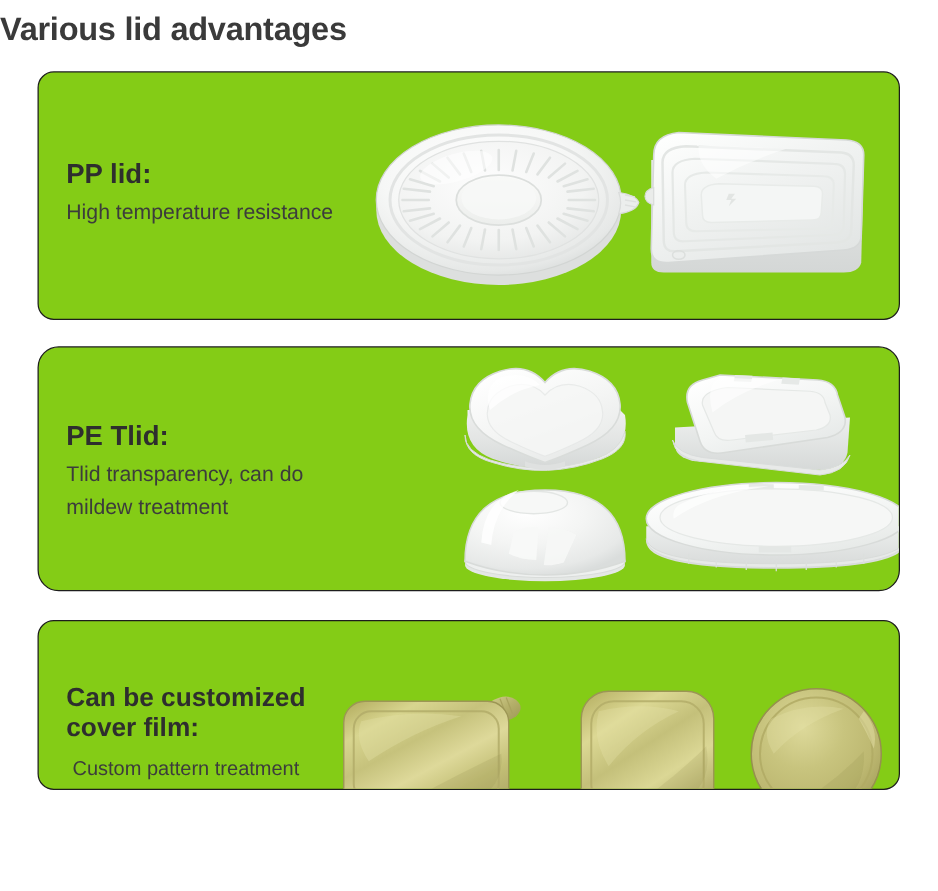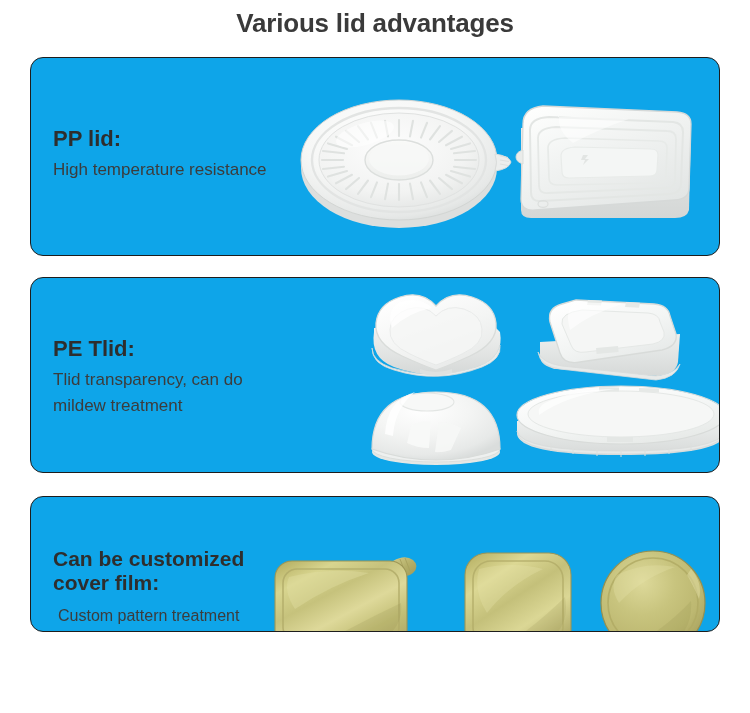--- a/index.html
+++ b/index.html
@@ -15,40 +15,40 @@
     overflow: hidden;
     position: relative;
   }
 
   
   .page-title {
     position: absolute;
     top: 8px;
     left: 0;
     width: 750px;
-    text-align: center;
+    text-align: left;
     font-size: 26px;
     font-weight: bold;
     letter-spacing: -0.2px;
     color: #3a3a3a;
   }
 
   
   .panel {
     position: absolute;
     left: 30px;
     width: 690px;
     border: 1.6px solid #1d1d1d;
     border-radius: 13px;
-    background: #0ea5e9;
+    background: #84cc16;
     box-sizing: border-box;
     overflow: hidden;
   }
   .panel-1 { top: 57px;  height: 199px; }
-  .panel-2 { top: 277px; height: 196px; }
+  .panel-2 { top: 277px; height: 196px; border-radius: 17px; }
   .panel-3 { top: 496px; height: 136px; }
 
   .panel-text {
     position: absolute;
     left: 22px;
     box-sizing: border-box;
   }
   .panel-1 .panel-text { top: 68px; }
   .panel-2 .panel-text { top: 58px; }
   .panel-3 .panel-text { top: 50px; }

